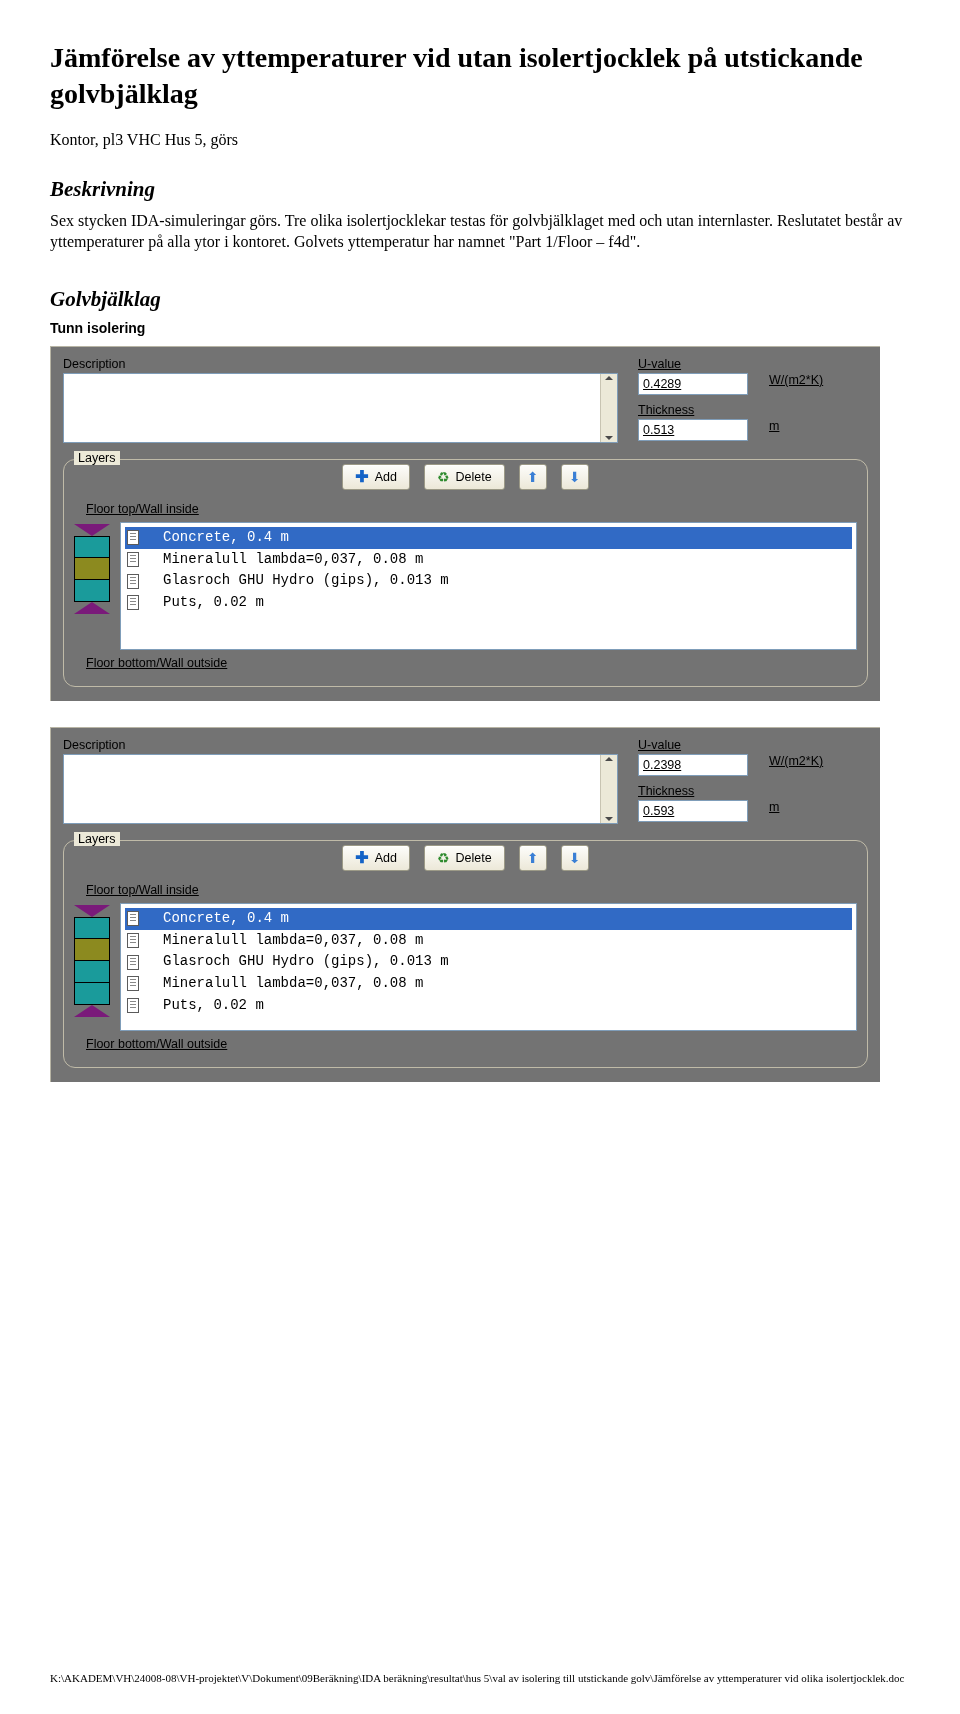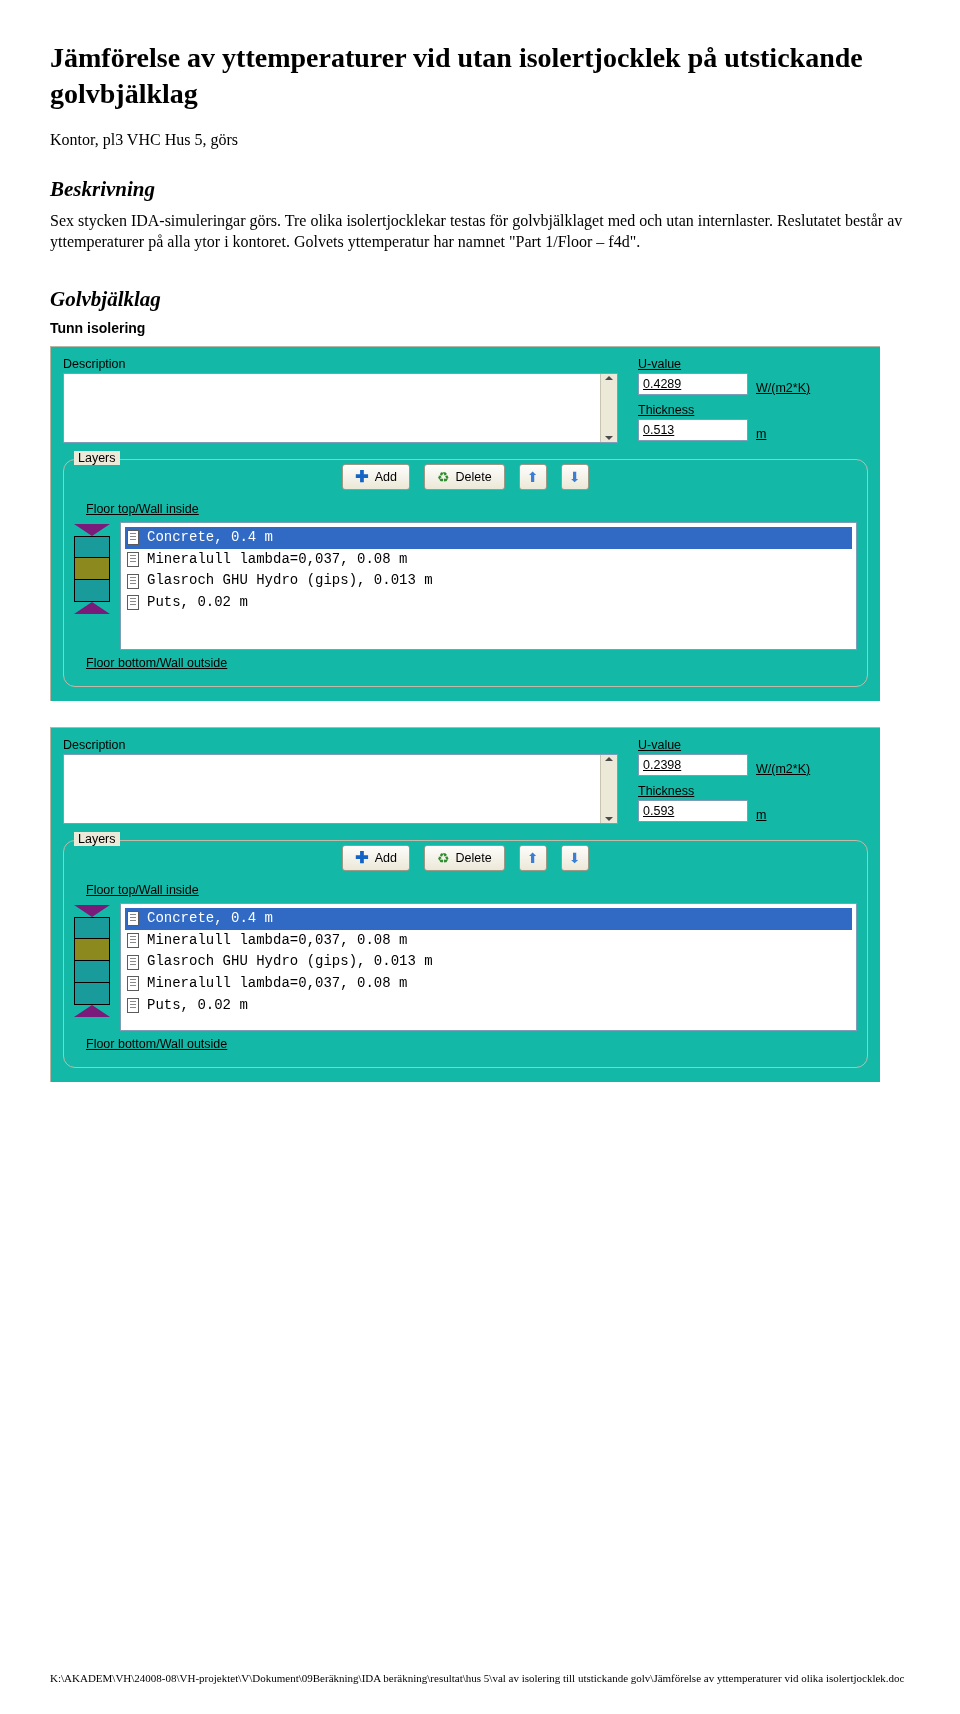--- a/index.html
+++ b/index.html
@@ -35,21 +35,21 @@
   .panel-heading {
     font-family: Arial, Helvetica, sans-serif;
     font-size: 14px;
     font-weight: bold;
     margin: 0 0 10px 0;
   }
   
   .panel {
     font-family: Tahoma, Arial, sans-serif;
     font-size: 12.5px;
-    background: #14b8a6;
+    background: #737373;
     border: 1px solid #b8b5a5;
     width: 830px;
     box-sizing: border-box;
     padding: 10px 12px 14px 12px;
     margin-bottom: 26px;
     border-right: none;
     border-bottom: none;
   }
   .panel-top {
     display: flex;
@@ -78,21 +78,21 @@
     align-items: center;
     padding: 2px 0;
   }
   .sb-arrow {
     width: 0; height: 0;
     border-left: 4px solid transparent;
     border-right: 4px solid transparent;
   }
   .sb-arrow.up { border-bottom: 4px solid #4a4a4a; }
   .sb-arrow.down { border-top: 4px solid #4a4a4a; }
-  .field-row { display: flex; align-items: flex-end; gap: 8px; margin-bottom: 8px; }
+  .field-row { display: flex; align-items: flex-start; gap: 21px; margin-bottom: 8px; }
   .text-input {
     width: 110px;
     height: 22px;
     background: #fff;
     border: 1px solid #7f9db9;
     padding: 2px 4px;
     box-sizing: border-box;
     font-family: Tahoma, Arial, sans-serif;
     font-size: 12.5px;
   }
@@ -181,21 +181,21 @@
     flex: 1;
     background: #fff;
     border: 1px solid #7f9db9;
     min-height: 128px;
     padding: 4px 4px;
     font-family: "Courier New", Courier, monospace;
     font-size: 14px;
     line-height: 1.55;
     box-sizing: border-box;
   }
-  .item { display: flex; align-items: center; gap: 8px; padding: 0 2px; }
+  .item { display: flex; align-items: center; gap: 24px; padding: 0 2px; }
   .item .page-icon {
     width: 10px; height: 13px;
     background: #fff;
     border: 1px solid #5b5b5b;
     position: relative;
     flex-shrink: 0;
   }
   .item .page-icon::before {
     content: "";
     position: absolute;

